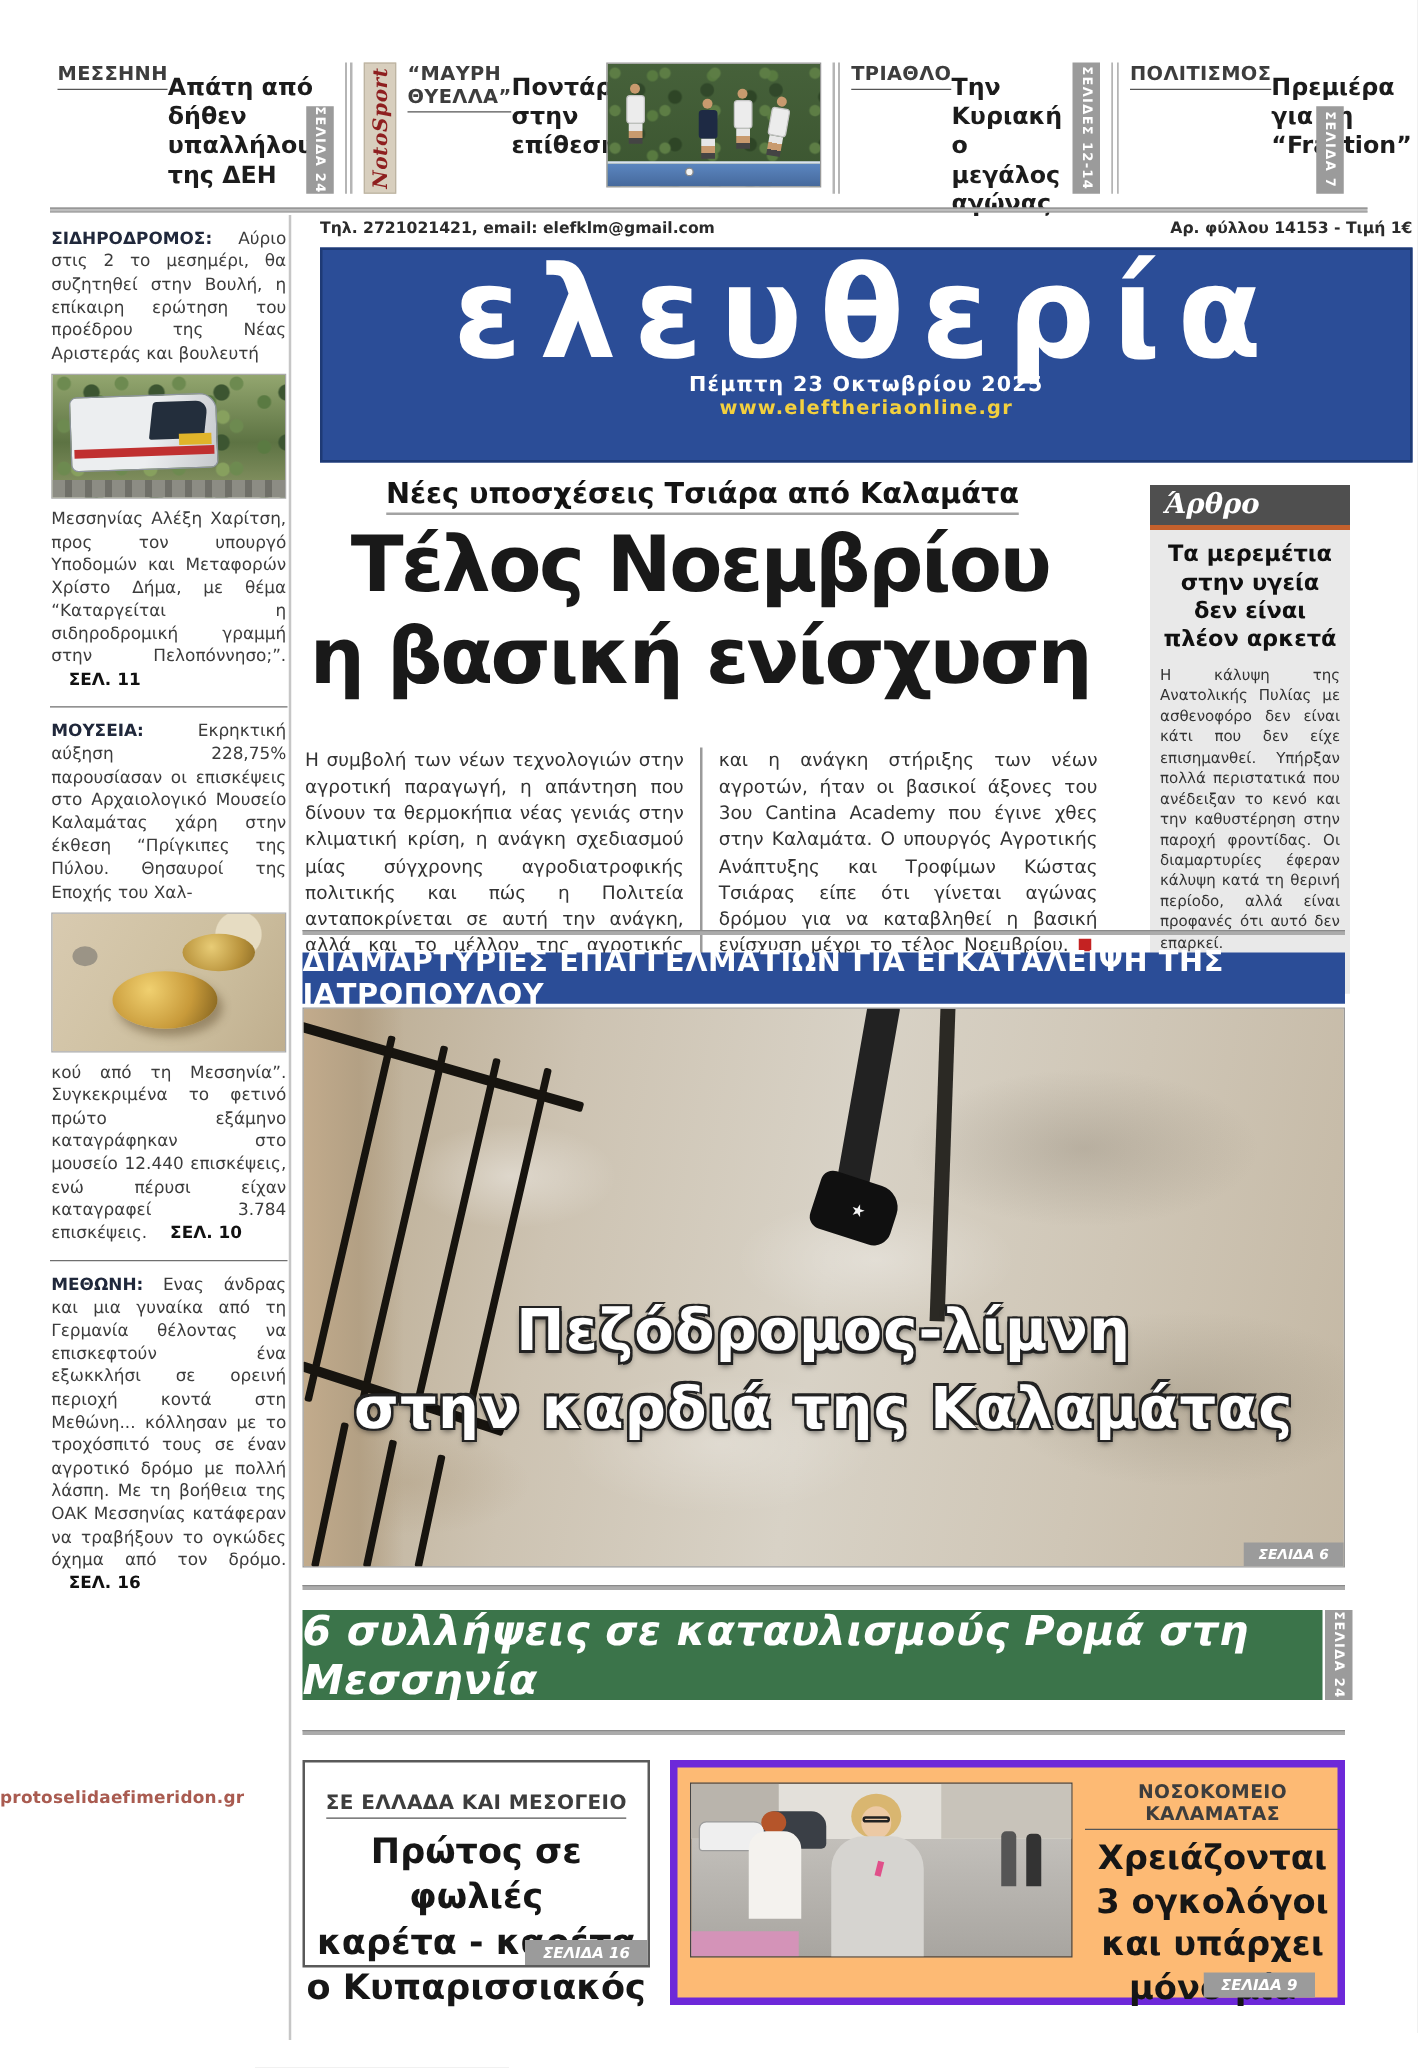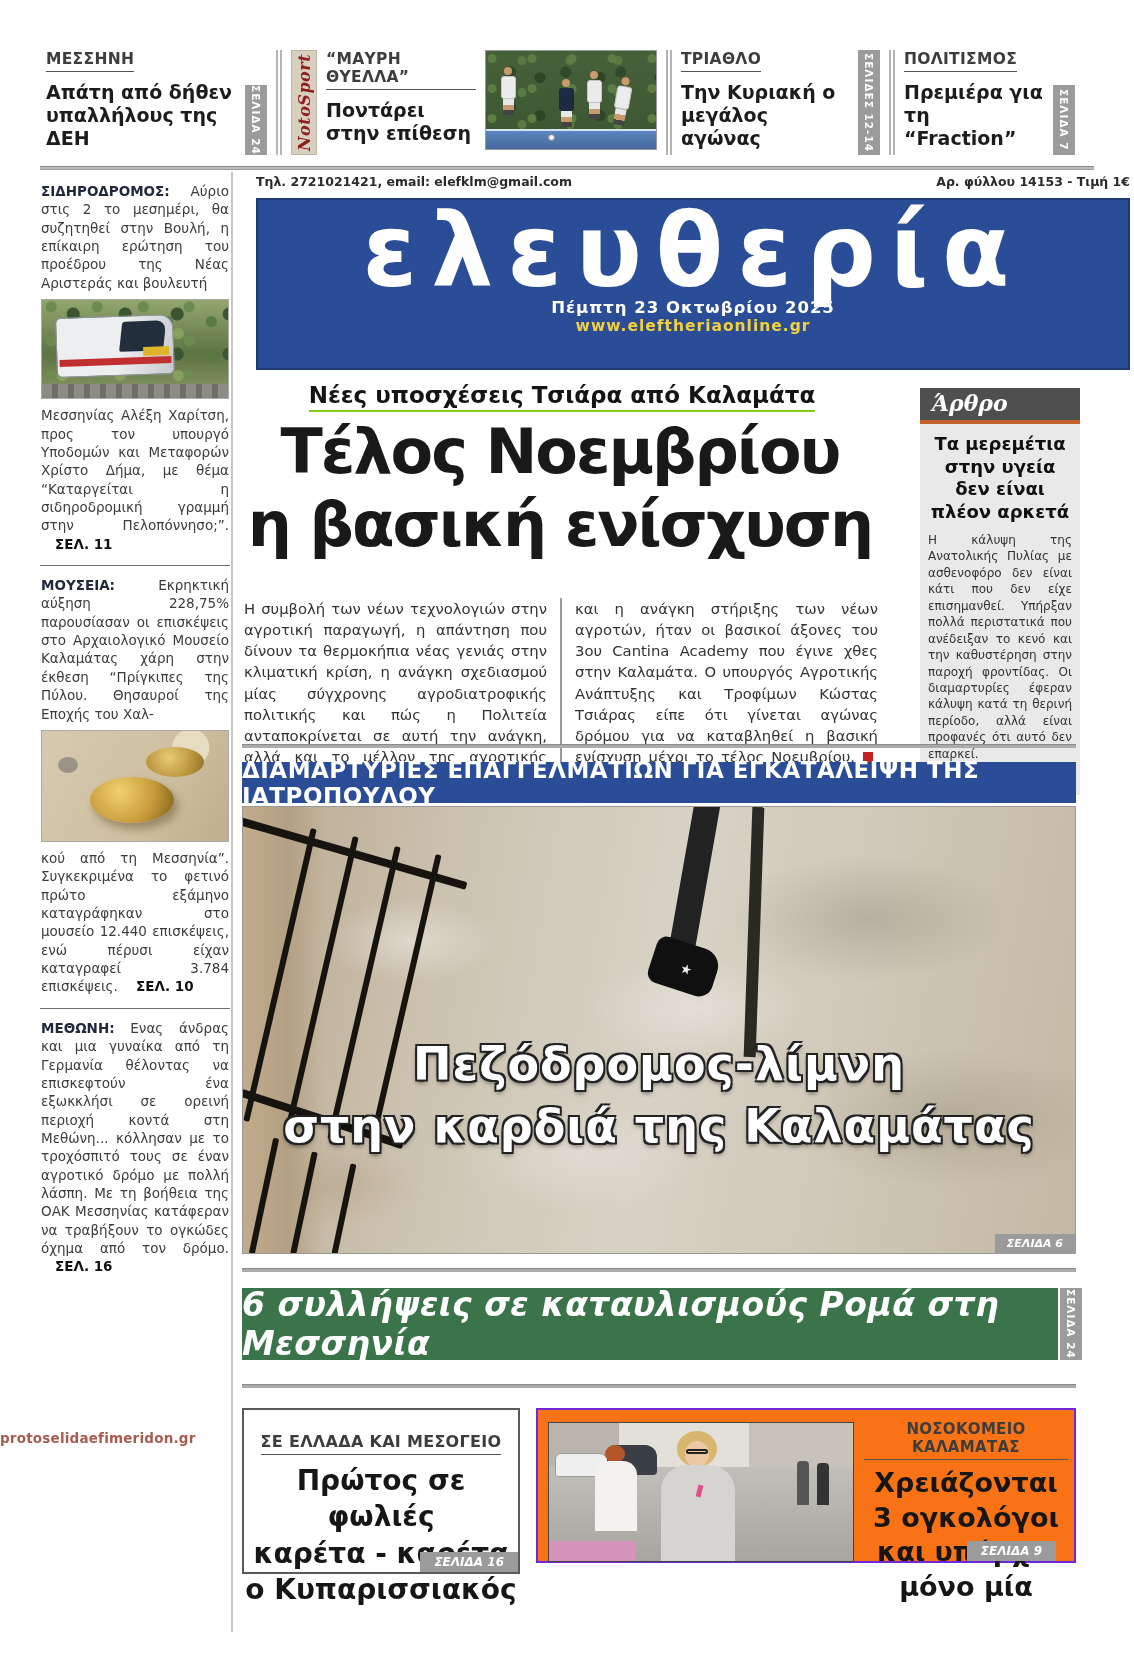--- a/index.html
+++ b/index.html
@@ -2,21 +2,21 @@
 <html lang="el"><head>
 <meta charset="utf-8">
 <style>
   * { margin:0; padding:0; box-sizing:border-box; }
   html,body { background:#e8e8e8; }
   body { font-family:"DejaVu Sans","Liberation Sans",sans-serif; }
   .page { position:relative; width:1134px; height:1654px; background:#ffffff; margin:0 auto; overflow:hidden; }
 
   
   .topbar { position:absolute; top:50px; left:46px; width:1042px; height:105px; display:flex; gap:9px; align-items:stretch; }
-  .tb-cell { display:flex; flex-direction:column; }
+  .tb-cell { display:flex; }
   .kicker { font-size:15.5px; font-weight:bold; color:#3d3d3d; letter-spacing:.3px; padding-bottom:3px; border-bottom:1.5px solid #555; align-self:flex-start; }
   .tb-title { font-size:19px; font-weight:bold; color:#1c1c1c; line-height:1.22; margin-top:9px; }
   .vbadge { background:#9b9b9b; color:#fff; width:22px; writing-mode:vertical-rl; display:flex; align-items:center; justify-content:center; font-size:10.5px; font-weight:bold; letter-spacing:1px; }
   .vbadge.half { height:70px; align-self:flex-end; }
   .vdivider { width:6px; background:linear-gradient(to right,#b5b5b5 28%,transparent 28%,transparent 72%,#b5b5b5 72%); }
   .notosport { width:26px; background:#d8cfbe; border:1px solid #bdb4a2; writing-mode:vertical-rl; transform:rotate(180deg); display:flex; align-items:center; justify-content:center; font-family:"DejaVu Serif","Liberation Serif",serif; font-weight:bold; font-style:italic; font-size:16px; color:#8e1f1f; letter-spacing:.5px; }
 
   
   .fp { position:relative; width:172px; height:100px; overflow:hidden; border:1px solid #999;
         background-image:
@@ -75,21 +75,21 @@
   
   .artifact-photo { height:112px; background:
         radial-gradient(circle at 80% 15%, #e6dcc2 18px, transparent 19px),
         linear-gradient(120deg,#d8cab0,#cdbf9f 60%,#bfae8e); }
   .art-bowl { position:absolute; left:48px; top:46px; width:84px; height:46px; border-radius:50%; background:radial-gradient(circle at 35% 32%, #f0d070, #c89a3a 55%, #7a5c1c); box-shadow:4px 6px 8px rgba(90,70,40,.45); }
   .art-plate { position:absolute; left:104px; top:16px; width:58px; height:30px; border-radius:50%; background:radial-gradient(circle at 40% 35%, #e8cc76, #b9933c 60%, #8a6a24); }
   .art-stone { position:absolute; left:16px; top:26px; width:20px; height:16px; border-radius:50%; background:#9b9486; }
 
   
   .lead-kicker { position:absolute; top:382px; left:250px; width:624px; text-align:center; }
-  .lead-kicker span { display:inline-block; font-size:23px; font-weight:bold; color:#141414; border-bottom:2px solid #84cc16; padding-bottom:2px; }
+  .lead-kicker span { display:inline-block; font-size:23px; font-weight:bold; color:#141414; border-bottom:2px solid #a3a3a3; padding-bottom:2px; }
   .headline { position:absolute; top:415px; left:242px; width:636px; text-align:center; font-size:62px; font-weight:bold; letter-spacing:-2px; line-height:1.18; color:#191919; }
   .lede { position:absolute; top:598px; left:244px; width:634px; display:flex; }
   .lede-col { flex:1; font-size:14.8px; line-height:1.43; color:#333; text-align:justify; }
   .lede-col.first { padding-right:13px; }
   .lede-col.second { padding-left:13px; border-left:2px solid #9a9a9a; }
   .redsq { display:inline-block; width:10px; height:10px; background:#c42222; margin:0 5px 0 8px; }
   .lede-page { font-weight:bold; font-size:15px; color:#111; }
 
   
   .arthro { position:absolute; left:920px; top:388px; width:160px; }
@@ -122,21 +122,21 @@
   .flood-post { position:absolute; left:505px; top:0; width:12px; height:250px; background:#2b2924; transform:rotate(2deg); }
   .flood-title { position:absolute; left:0; width:100%; text-align:center; color:#fff; font-weight:bold; font-size:46px; letter-spacing:1px;
       text-shadow:-2px -2px 0 #222,2px -2px 0 #222,-2px 2px 0 #222,2px 2px 0 #222,0 3px 5px rgba(0,0,0,.6); }
   .photobadge { position:absolute; right:0; bottom:0; background:#9b9b9b; color:#fff; font-size:11px; font-weight:bold; font-style:italic; padding:3px 12px; }
 
   
   .boxleft { position:absolute; left:242px; top:1408px; width:278px; height:166px; border:2px solid #5a5a5a; background:#fff; text-align:center; }
   .boxleft .kicker { align-self:center; display:inline-block; margin-top:22px; font-size:16px; }
   .box-headline { font-size:28px; font-weight:bold; color:#161616; line-height:1.3; margin-top:8px; }
   .cornerbadge { position:absolute; right:0; bottom:0; background:#9b9b9b; color:#fff; font-size:12px; font-weight:bold; font-style:italic; padding:3px 14px; }
-  .boxright { position:absolute; left:536px; top:1408px; width:540px; height:155px; border:2px solid #6d28d9; background:#f97316; }
+  .boxright { position:absolute; left:536px; top:1408px; width:540px; height:196px; border:6px solid #6d28d9; background:#fdba74; }
   .streetphoto { position:absolute; left:10px; top:12px; width:306px; height:140px; border:1px solid #444; overflow:hidden; background:linear-gradient(#e3e0da 32%, #c2bfba 32%, #a8a5a0); }
   .bp-store { position:absolute; top:0; height:44px; background:#b9b4ac; }
   .bp-car-light { position:absolute; left:6px; top:30px; width:54px; height:24px; background:#efefef; border:1px solid #9a9a9a; border-radius:6px 10px 3px 3px; }
   .bp-car-dark { position:absolute; left:58px; top:22px; width:50px; height:30px; background:#3a3f46; border-radius:8px 12px 4px 4px; }
   .bp-fig { position:absolute; border-radius:4px 4px 0 0; }
   .bp-woman-hair { position:absolute; left:128px; top:8px; width:40px; height:36px; border-radius:50%; background:#d9b670; }
   .bp-woman-face { position:absolute; left:136px; top:18px; width:24px; height:26px; border-radius:50%; background:#ecc9a4; }
   .bp-glasses { position:absolute; left:137px; top:26px; width:22px; height:5px; border:2px solid #222; border-radius:3px; background:transparent; }
   .bp-woman-body { position:absolute; left:112px; top:42px; width:74px; height:98px; border-radius:26px 26px 0 0; background:#d6d4d0; }
   .bp-ribbon { position:absolute; left:148px; top:62px; width:5px; height:12px; background:#e0508a; transform:rotate(14deg); }

